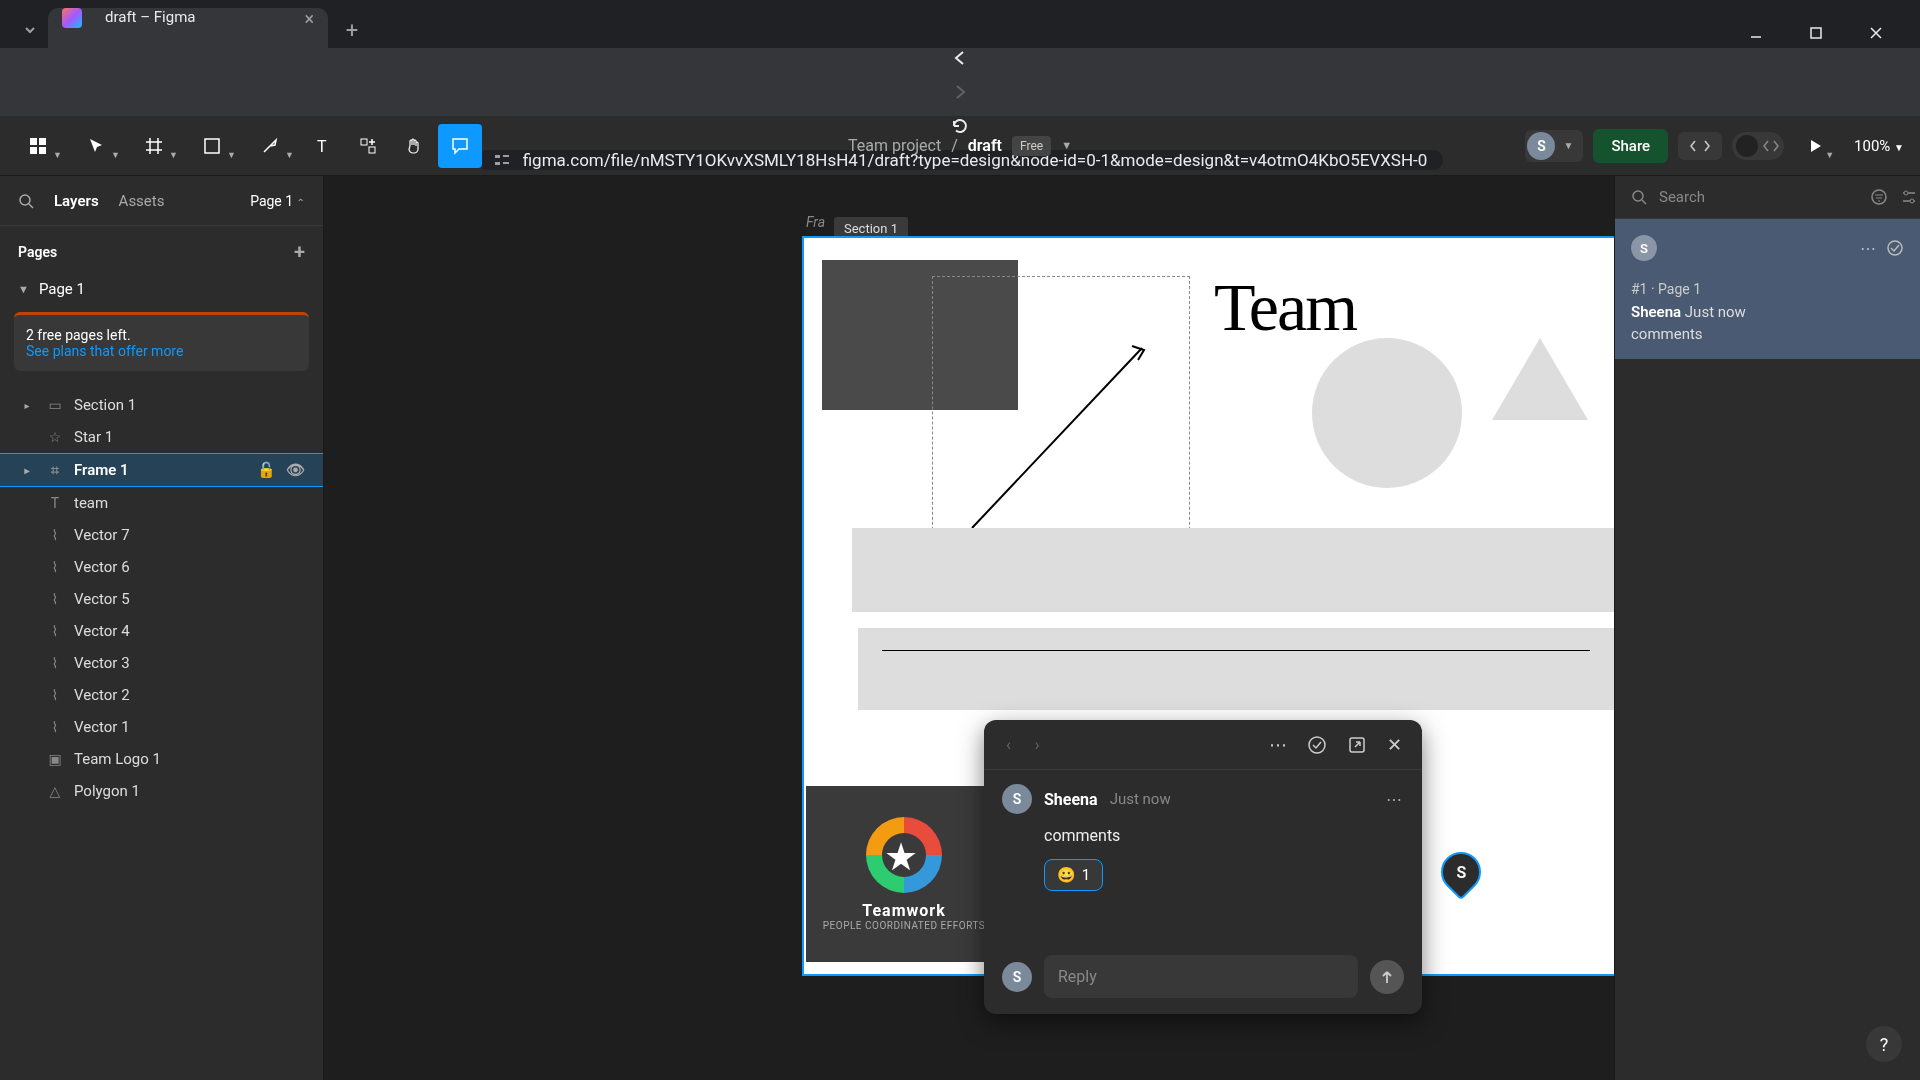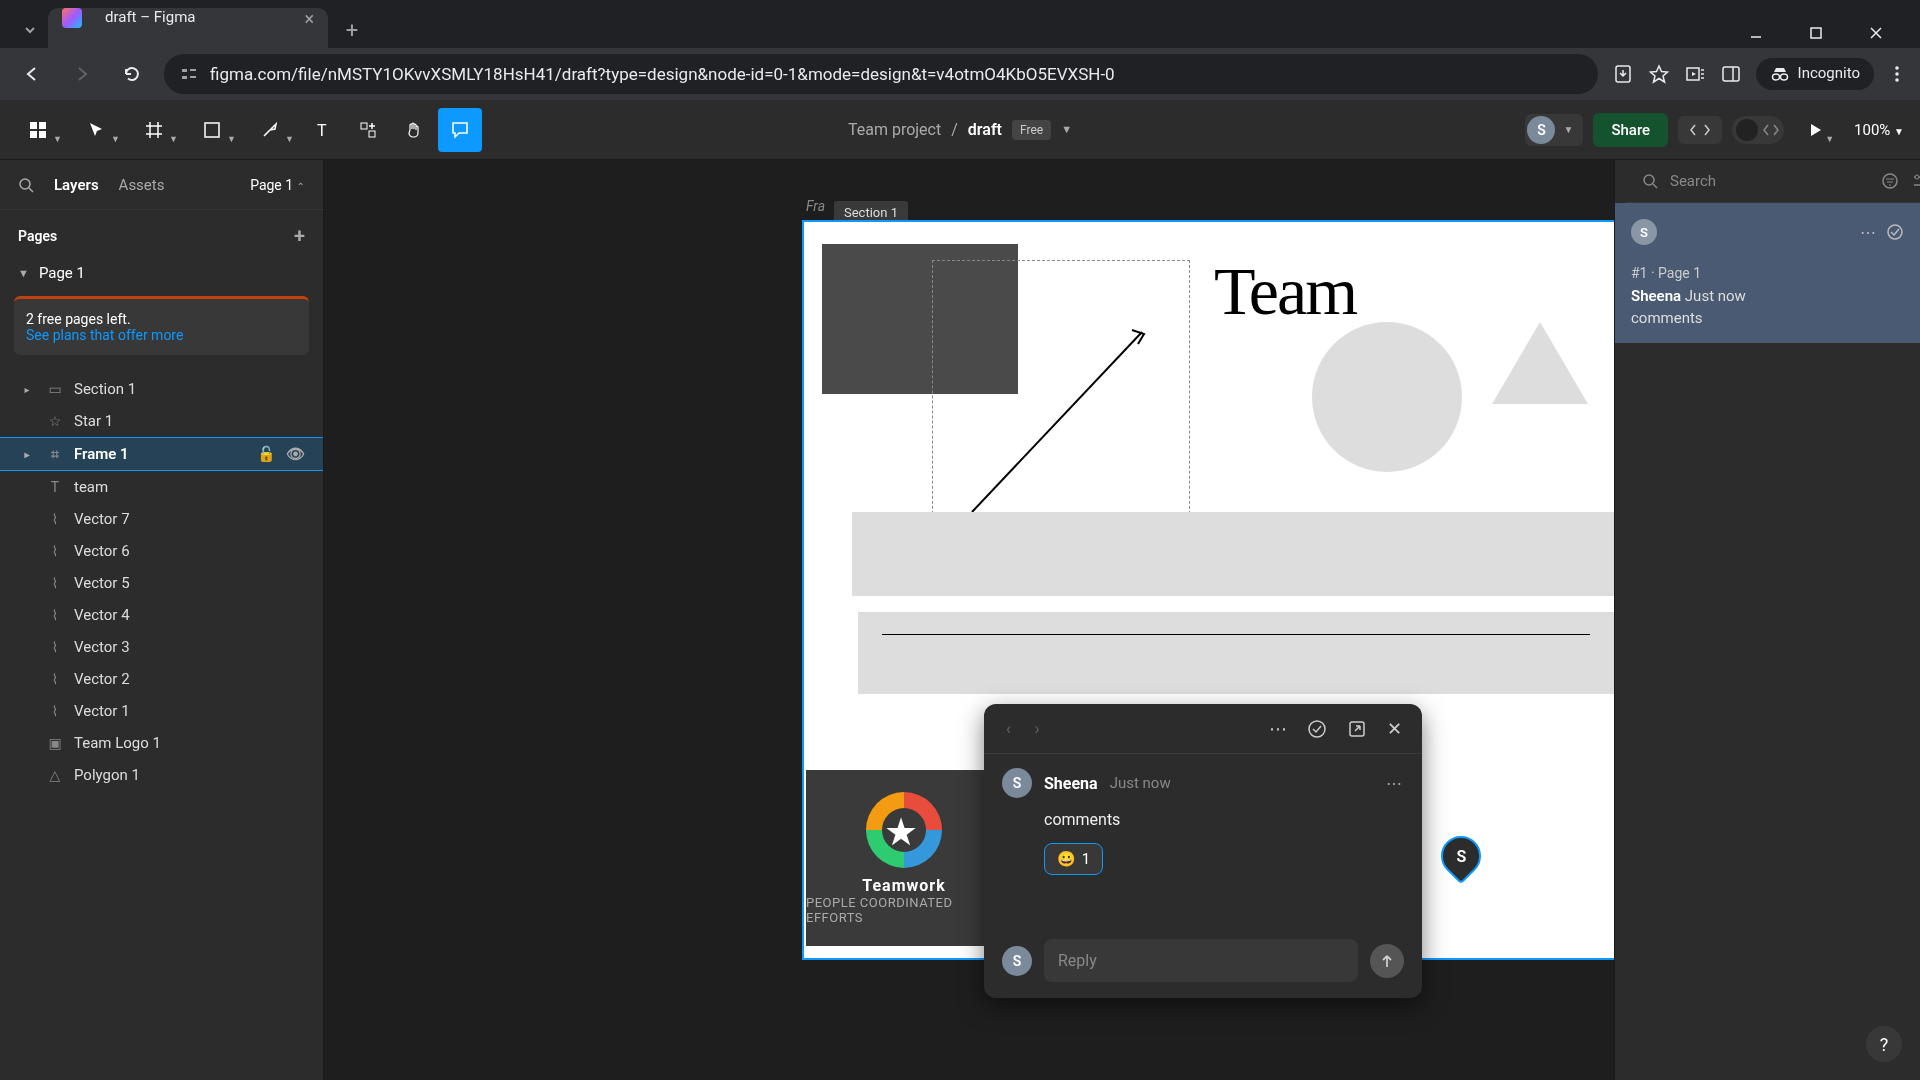--- a/index.html
+++ b/index.html
@@ -8,21 +8,21 @@
 
 .browser-tabs { height: 48px; background: #202124; display: flex; align-items: flex-end; padding: 0 12px; }
 .tab-dropdown { width: 36px; height: 36px; display: flex; align-items: center; justify-content: center; color: #9aa0a6; cursor: pointer; }
 .tab { display: flex; align-items: flex-start; gap: 23px; background: #35363a; height: 40px; padding: 0 14px; border-radius: 10px 10px 0 0; min-width: 280px; color: #e8eaed; font-size: 15px; }
 .tab-favicon { width: 20px; height: 20px; background: linear-gradient(135deg,#ff7262,#a259ff,#1abcfe); border-radius: 4px; }
 .tab-close { margin-left: auto; color: #9aa0a6; font-size: 18px; cursor: pointer; }
 .new-tab { width: 36px; height: 36px; display: flex; align-items: center; justify-content: center; color: #9aa0a6; font-size: 22px; cursor: pointer; margin-left: 6px; }
 .window-controls { margin-left: auto; display: flex; gap: 20px; align-items: center; color: #e8eaed; padding-right: 12px; }
 .window-controls span { width: 40px; height: 30px; display: flex; align-items: center; justify-content: center; cursor: pointer; }
 
-.address-bar { height: 52px; background: #35363a; display: flex; align-items: center; padding: 0 14px; gap: 14px; }
+.address-bar { height: 68px; background: #35363a; display: flex; align-items: center; padding: 0 14px; gap: 14px; flex-direction: column; }
 .nav-btn { width: 36px; height: 36px; display: flex; align-items: center; justify-content: center; color: #e8eaed; cursor: pointer; border-radius: 50%; }
 .nav-btn.disabled { color: #5f6368; }
 .url-box { flex: 1; background: #202124; border-radius: 24px; height: 40px; display: flex; align-items: center; padding: 0 16px; gap: 12px; color: #e8eaed; font-size: 17px; }
 .url-icon { color: #9aa0a6; font-size: 16px; }
 .addr-right { display: flex; align-items: center; gap: 14px; color: #e8eaed; }
 .incognito-pill { display: flex; gap: 8px; background: #202124; padding: 6px 14px; border-radius: 20px; font-size: 15px; }
 
 
 .figma-toolbar { height: 60px; background: #2c2c2c; display: flex; align-items: center; padding: 0 10px; color: #fff; border-bottom: 1px solid #1a1a1a; }
 .tool-group { display: flex; align-items: center; gap: 2px; }
@@ -74,21 +74,21 @@
 .triangle { position: absolute; left: 688px; top: 100px; width: 0; height: 0; border-left: 48px solid transparent; border-right: 48px solid transparent; border-bottom: 82px solid #ddd; }
 .bar1 { position: absolute; left: 48px; top: 290px; width: 768px; height: 84px; background: #ddd; }
 .bar2 { position: absolute; left: 54px; top: 390px; width: 768px; height: 82px; background: #ddd; }
 .hr-line { position: absolute; left: 78px; top: 412px; width: 708px; height: 1px; background: #000; }
 .logo-box { position: absolute; left: 2px; top: 548px; width: 196px; height: 176px; background: #3a3a3a; display: flex; flex-direction: column; align-items: center; justify-content: center; }
 .logo-ring { width: 76px; height: 76px; border-radius: 50%; position: relative; }
 .logo-ring::before { content: ""; position: absolute; inset: 0; border-radius: 50%; background: conic-gradient(#e74c3c 0 90deg, #3498db 90deg 180deg, #2ecc71 180deg 270deg, #f39c12 270deg 360deg); }
 .logo-ring::after { content: ""; position: absolute; inset: 16px; border-radius: 50%; background: #3a3a3a; }
 .logo-star { position: absolute; left: 18px; top: 18px; color: #fff; font-size: 38px; z-index: 2; }
 .logo-text { color: #fff; font-size: 16px; font-weight: 700; margin-top: 8px; letter-spacing: 1px; }
-.logo-sub { color: #aaa; font-size: 13px; letter-spacing: 0.5px; }
+.logo-sub { color: #aaa; font-size: 10px; letter-spacing: 0.5px; }
 
 
 .comment-pin { position: absolute; left: 637px; top: 614px; width: 40px; height: 40px; border-radius: 50% 50% 50% 4px; background: #2c2c2c; border: 2px solid #0d99ff; display: flex; align-items: center; justify-content: center; color: #fff; font-weight: 600; transform: rotate(-45deg); }
 .comment-pin span { transform: rotate(45deg); }
 
 
 .comment-popup { position: absolute; left: 180px; top: 482px; width: 438px; height: 294px; background: #2c2c2c; border-radius: 12px; box-shadow: 0 8px 24px rgba(0,0,0,0.5); color: #fff; display: flex; flex-direction: column; z-index: 10; }
 .cp-header { display: flex; align-items: center; padding: 10px 14px; gap: 8px; border-bottom: 1px solid #3a3a3a; }
 .cp-nav { color: #666; cursor: pointer; padding: 4px 8px; }
 .cp-spacer { flex: 1; }
@@ -101,21 +101,21 @@
 .cp-more { margin-left: auto; color: #aaa; cursor: pointer; letter-spacing: 2px; }
 .cp-text { margin: 12px 0 14px 42px; font-size: 16px; color: #eee; }
 .cp-reaction { margin-left: 42px; display: inline-flex; align-items: center; gap: 6px; background: #383838; border: 1.5px solid #0d99ff; border-radius: 8px; padding: 6px 12px; font-size: 15px; cursor: pointer; }
 .cp-reply { display: flex; align-items: center; gap: 12px; padding: 10px 18px 16px; }
 .cp-reply-input { flex: 1; background: #383838; border: none; border-radius: 8px; padding: 12px 14px; color: #fff; font-size: 16px; outline: none; }
 .cp-reply-input::placeholder { color: #888; }
 .cp-send { width: 34px; height: 34px; border-radius: 50%; background: #555; display: flex; align-items: center; justify-content: center; color: #ccc; cursor: pointer; }
 
 
 .right-panel { width: 306px; background: #2c2c2c; color: #fff; border-left: 1px solid #1a1a1a; display: flex; flex-direction: column; }
-.rp-search { display: flex; align-items: center; gap: 12px; padding: 12px 16px; border-bottom: 1px solid #383838; margin-left: 11px; }
+.rp-search { display: flex; align-items: center; gap: 12px; padding: 12px 16px; border-bottom: 1px solid #383838; }
 .rp-search input { flex: 1; background: transparent; border: none; color: #fff; font-size: 15px; outline: none; }
 .rp-search input::placeholder { color: #888; }
 .rp-icon { color: #888; cursor: pointer; font-size: 18px; }
 .comment-card { margin: 0; padding: 16px; background: #4a5a72; cursor: pointer; }
 .cc-head { display: flex; align-items: center; gap: 10px; }
 .cc-av { width: 26px; height: 26px; border-radius: 50%; background: #8a96a6; display: flex; align-items: center; justify-content: center; font-size: 13px; font-weight: 600; }
 .cc-actions { margin-left: auto; display: flex; gap: 10px; color: #bbb; }
 .cc-ref { font-size: 14px; color: #ccc; margin-top: 20px; }
 .cc-line { font-size: 15px; margin-top: 6px; color: #ddd; }
 .cc-line .b { color: #fff; font-weight: 600; }

